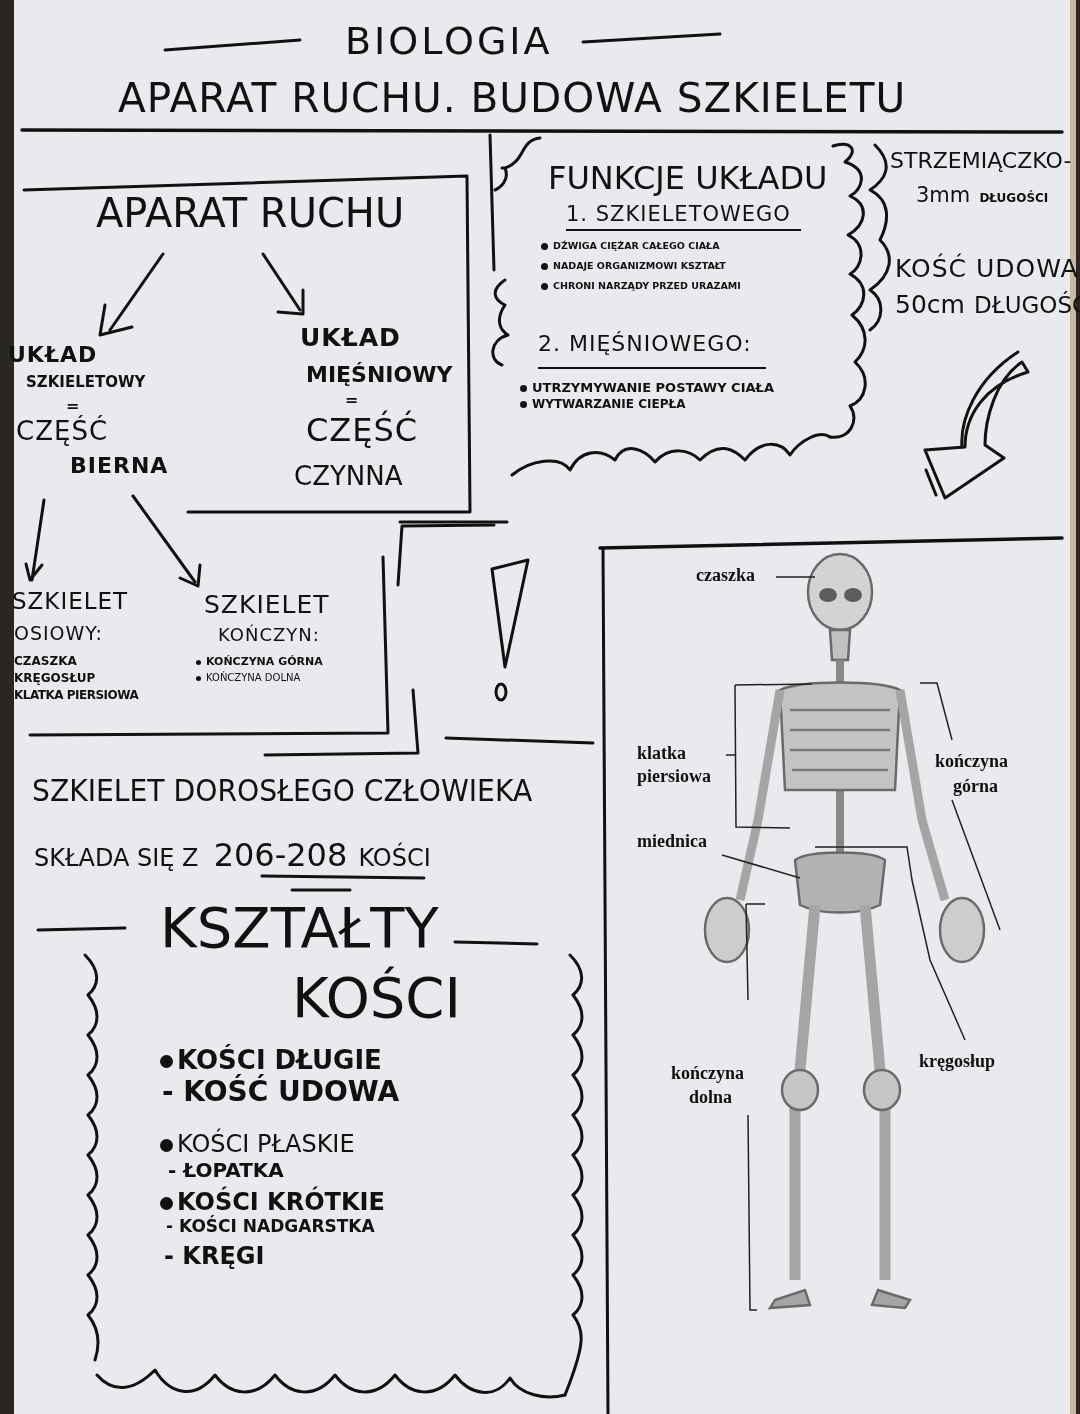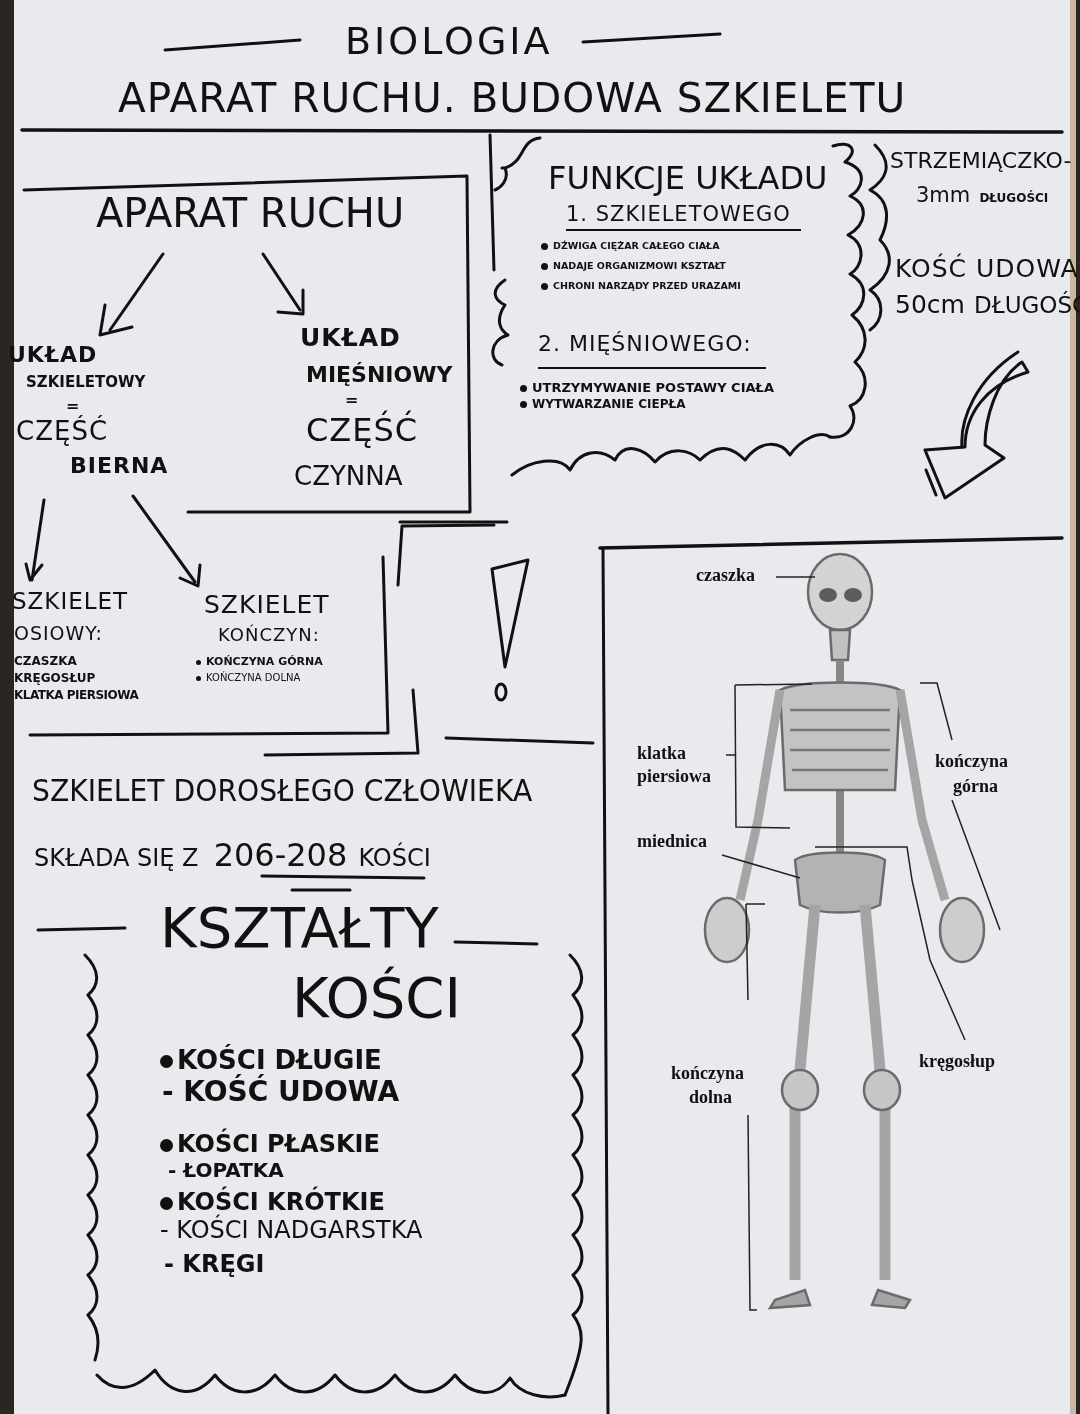--- a/index.html
+++ b/index.html
@@ -198,29 +198,29 @@
 
 <div class="hand" style="left:160px; top:900px; font-size:56px; letter-spacing:0;">KSZTAŁTY</div>
 <div class="hand" style="left:292px; top:970px; font-size:56px; letter-spacing:0;">KOŚCI</div>
 
 <div style="position:absolute; left:160px; top:1045px;">
   <div style="font-weight:700; font-size:26px; white-space:nowrap;">
     <span class="bul bul-l"></span><span>KOŚCI DŁUGIE</span>
   </div>
   <div style="font-weight:700; font-size:28px; margin-left:2px; white-space:nowrap;">- KOŚĆ UDOWA</div>
 
-  <div style="font-weight:700; font-size:24px; white-space:nowrap; margin-top:22px;">
+  <div style="font-weight:400; font-size:24px; white-space:nowrap; margin-top:22px;">
     <span class="bul bul-l"></span><span>KOŚCI PŁASKIE</span>
   </div>
   <div style="font-weight:700; font-size:20px; margin-left:8px; white-space:nowrap;">- ŁOPATKA</div>
 
   <div style="font-weight:700; font-size:24px; white-space:nowrap; margin-top:6px;">
     <span class="bul bul-l"></span><span>KOŚCI KRÓTKIE</span>
   </div>
-  <div style="font-weight:400; font-size:24px; white-space:nowrap;">- KOŚCI NADGARSTKA</div>
+  <div style="font-weight:700; font-size:17px; margin-left:6px; white-space:nowrap;">- KOŚCI NADGARSTKA</div>
 
   <div style="font-weight:700; font-size:24px; margin-left:4px; margin-top:6px; white-space:nowrap;">- KRĘGI</div>
 </div>
 
 <div class="serif" style="left:696px; top:566px;">czaszka</div>
 <div class="serif" style="left:637px; top:744px;font-family:Liberation Serif, serif;">klatka</div>
 <div class="serif" style="left:637px; top:767px;">piersiowa</div>
 <div class="serif" style="left:935px; top:752px;">kończyna</div>
 <div class="serif" style="left:953px; top:777px;">górna</div>
 <div class="serif" style="left:637px; top:832px;">miednica</div>

